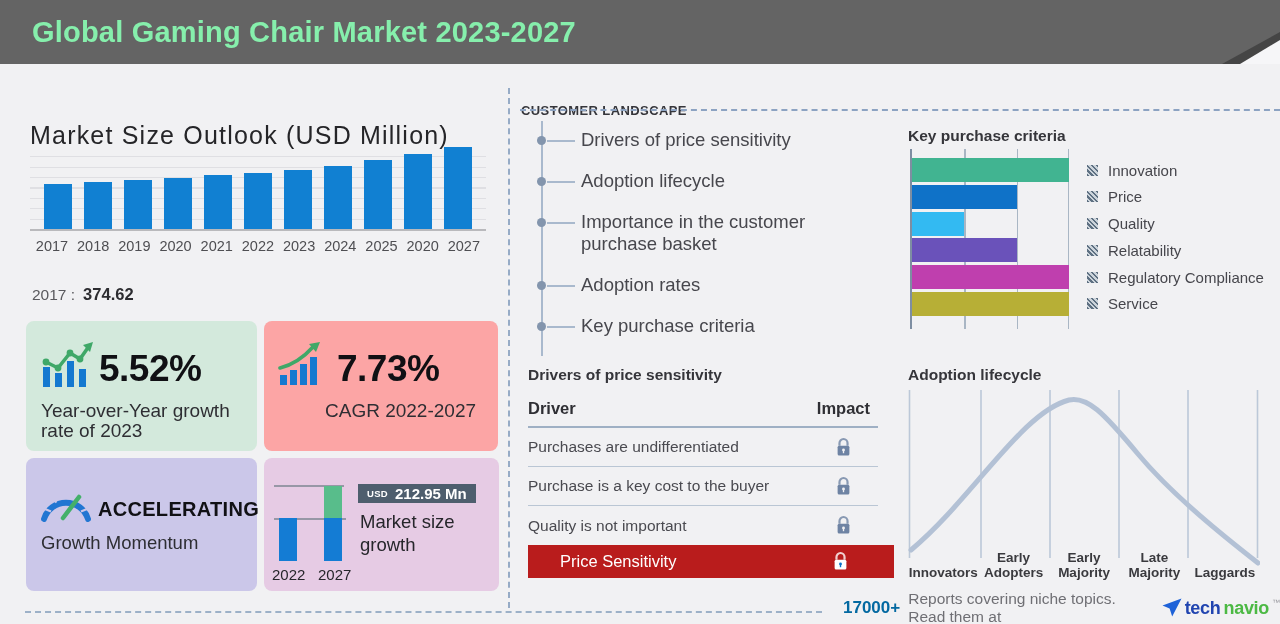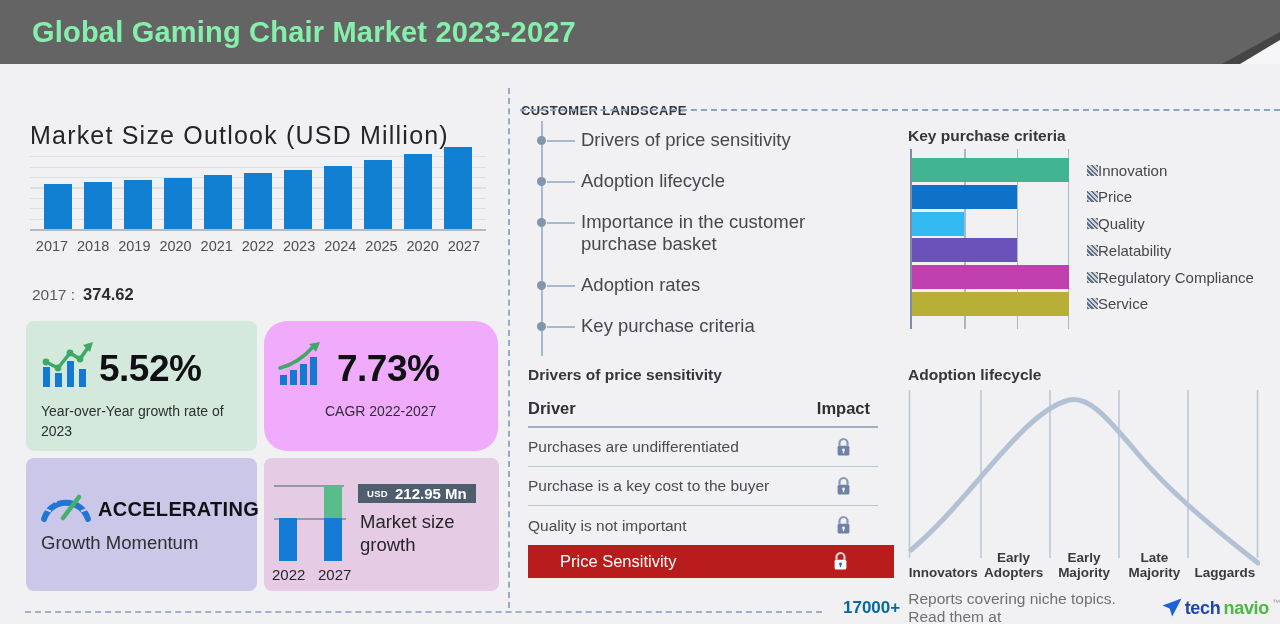--- a/index.html
+++ b/index.html
@@ -26,26 +26,26 @@
   }
   .ms-bar { width:28px; background:#1180d2; }
   .ms-years { position:absolute; left:30px; top:238px; width:456px; display:flex; justify-content:space-between; padding:0 4px; }
   .ms-years span { width:36px; text-align:center; font-size:14.5px; color:#4e4e52; }
   .ms-base { position:absolute; left:32px; top:285px; font-size:15.5px; color:#5a5a5e; }
   .ms-base b { color:#2c2c30; font-size:16.5px; margin-left:8px; }
 
   
   .box { position:absolute; border-radius:8px; }
   .box.green  { left:26px;  top:321px; width:231px; height:130px; background:#d3e9dc; }
-  .box.blue   { left:264px; top:321px; width:234px; height:130px; background:#f0abfc;border-radius:23px; }
+  .box.blue   { left:264px; top:321px; width:234px; height:130px; background:#fca5a5; }
   .box.purple { left:26px;  top:458px; width:231px; height:133px; background:#cbc7e9; }
   .box.pink   { left:264px; top:458px; width:235px; height:133px; background:#e6cbe4; }
   .stat-icon  { position:absolute; left:14px; top:20px; }
   .stat-value { position:absolute; left:73px; top:27px; font-size:37px; font-weight:bold; color:#101014; letter-spacing:-.5px; }
-  .stat-label { position:absolute; left:15px; top:80px; font-size:14px; line-height:20px; color:#2e2e33; width:200px; }
+  .stat-label { position:absolute; left:15px; top:80px; font-size:19px; line-height:20px; color:#2e2e33; width:200px; }
   .box.blue .stat-label { top:80px; left:17px;margin-left:44px; }
   .accel-value { position:absolute; left:72px; top:40px; font-size:20px; font-weight:bold; color:#111115; letter-spacing:.3px; }
   .accel-label { position:absolute; left:15px; top:74px; font-size:18.5px; color:#2e2e33; }
 
   
   .mini-line { position:absolute; height:1.5px; background:#9797a6; }
   .mini-bar  { position:absolute; width:18px; }
   .mini-year { position:absolute; top:108px; font-size:15px; color:#26262b; }
   .badge { position:absolute; left:94px; top:26px; height:19px; background:#4e5e6e; color:#fff;
     display:inline-flex; align-items:center; gap:7px; padding:0 9px; }
@@ -64,21 +64,21 @@
   .cl-item::before { content:""; position:absolute; left:-6.5px; top:7px; width:9px; height:9px; border-radius:50%; background:#8395ad; }
   .cl-item::after  { content:""; position:absolute; left:4px; top:10.5px; width:28px; height:2px; background:#a9b9cd; }
 
   
   .kpc-title { position:absolute; left:908px; top:127px; font-size:15.5px; font-weight:bold; color:#35353a; }
   .kpc-chart { position:absolute; left:910px; top:149px; width:159px; height:180px;
     border-left:2.5px solid #7e8ea2; padding-top:9px; }
   .kpc-vline { position:absolute; top:0; width:1.5px; height:100%; background:#a9b6c4; }
   .kpc-bar { position:relative; height:24px; margin-bottom:2.8px; }
   .kpc-legend { position:absolute; left:1087px; top:149px; padding-top:9px; }
-  .kpc-leg-item { height:24px; margin-bottom:2.8px; display:flex; align-items:center; font-size:15px; color:#46464c; }
+  .kpc-leg-item { height:24px; margin-bottom:2.8px; display:flex; align-items:center; gap:10px; font-size:15px; color:#46464c; }
   .swatch { width:11px; height:11px; flex:0 0 11px;
     background: repeating-linear-gradient(45deg, #5e7082 0px, #5e7082 1.6px, #ccd4db 1.6px, #ccd4db 3.4px); }
 
   
   .drv-title { position:absolute; left:528px; top:366px; font-size:15.5px; font-weight:bold; color:#35353a; }
   .drv-table { position:absolute; left:528px; top:396px; width:350px; }
   .drv-head { display:flex; justify-content:space-between; font-size:16.5px; font-weight:bold; color:#2f2f34;
     padding:3px 8px 8px 0; border-bottom:2px solid #9fb0c4; }
   .drv-row { display:flex; justify-content:space-between; align-items:center; height:39px;
     font-size:15.5px; color:#4a4a50; border-bottom:1.5px solid #bac6d4; }

